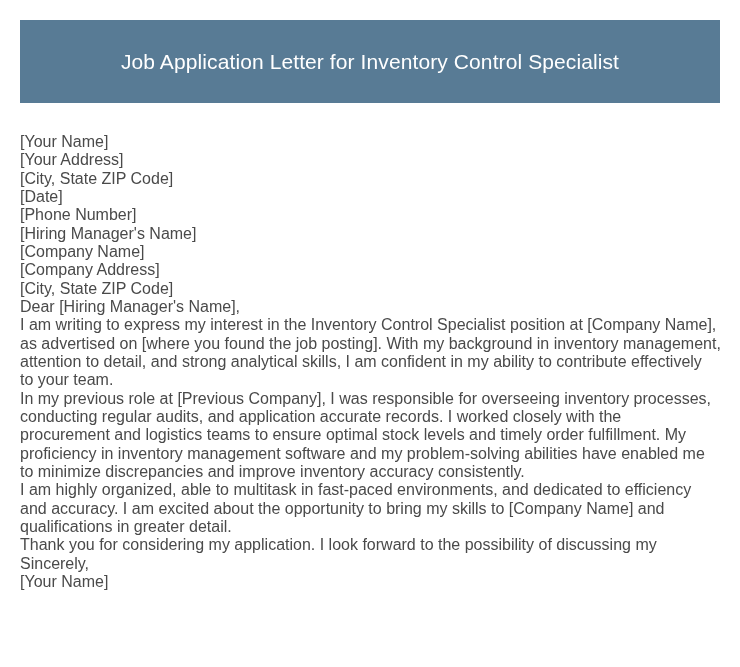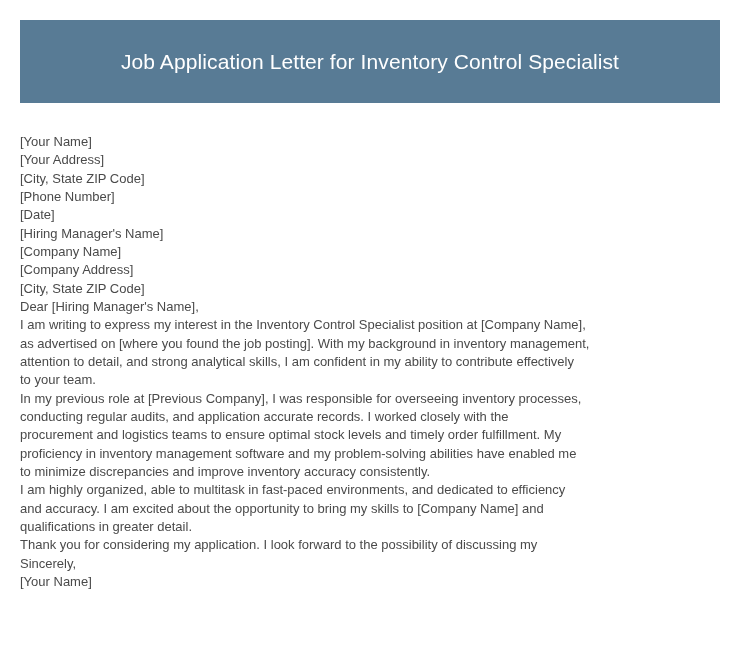--- a/index.html
+++ b/index.html
@@ -32,42 +32,42 @@
       font-weight: normal;
       margin: 0;
       white-space: nowrap;
     }
     .letter {
       position: absolute;
       left: 20px;
       top: 133px;
       width: 710px;
       color: #4a4a4a;
-      font-size: 13px;
+      font-size: 16px;
       line-height: 18.33px;
     }
     .line {
       display: block;
       white-space: nowrap;
     }
   </style>
 </head>
 <body>
 
 <div class="header">
   <h1 class="header-title">Job Application Letter for Inventory Control Specialist</h1>
 </div>
 
 <div class="letter">
   <div>
     <span class="line">[Your Name]</span>
     <span class="line">[Your Address]</span>
     <span class="line">[City, State ZIP Code]</span>
+    <span class="line">[Date]</span>
     <span class="line">[Phone Number]</span>
-    <span class="line">[Date]</span>
   </div>
   <div>
     <span class="line">[Hiring Manager's Name]</span>
     <span class="line">[Company Name]</span>
     <span class="line">[Company Address]</span>
     <span class="line">[City, State ZIP Code]</span>
   </div>
   <span class="line">Dear [Hiring Manager's Name],</span>
 
   <div>

